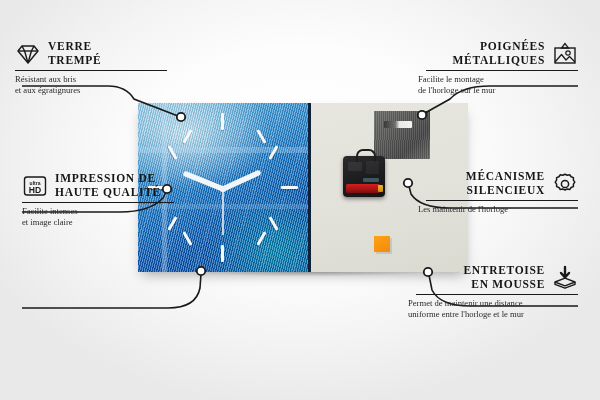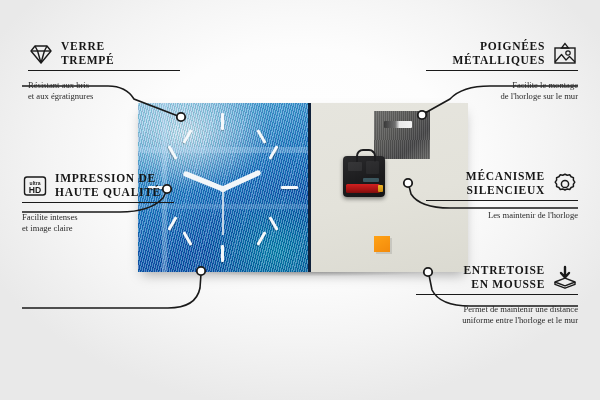--- a/index.html
+++ b/index.html
@@ -31,24 +31,24 @@
     text-transform:uppercase;
   }
   .co-left .co-title{text-align:left;}
   .co-right .co-title{text-align:right;}
   .co-rule{height:1.4px;background:#1a1a1a;margin-top:3px;}
   .co-desc{
     font-family:"Liberation Serif",serif;
     font-size:8.6px;
     color:#2a2a2a;
     line-height:10.4px;
-    margin-top:9px;
+    margin-top:3px;
   }
   .co-left .co-desc{text-align:left;}
-  .co-right .co-desc{text-align:right;}
+  .co-right .co-desc{text-align:left;}
   .ico{width:26px;height:26px;flex:0 0 26px;display:block;}
 
   
   #photo{
     position:absolute;left:138px;top:103px;width:330px;height:169px;
     overflow:hidden;
     box-shadow:0 6px 12px -4px rgba(0,0,0,.35);
   }
   #front{
     position:absolute;left:0;top:0;width:170px;height:169px;
@@ -178,21 +178,21 @@
       <circle cx="422" cy="115" r="4.2" fill="#ffffff" stroke="#1a1a1a" stroke-width="1.8"></circle>
 
       <path d="M578 208 L450 208 Q420 208 411 194 L409 186"></path>
       <circle cx="408" cy="183" r="4.2" fill="#ffffff" stroke="#1a1a1a" stroke-width="1.8"></circle>
 
       <path d="M578 306 L470 306 Q440 306 432 290 L429 275"></path>
       <circle cx="428" cy="272" r="4.2" fill="#ffffff" stroke="#1a1a1a" stroke-width="1.8"></circle>
     </g>
   </svg>
 
-  <div class="callout co-left" style="left:28px;top:40px;width:160px;">
+  <div class="callout co-left" style="left:15px;top:40px;width:160px;">
     <div class="co-head">
       <svg class="ico" viewBox="0 0 26 26">
         <g fill="none" stroke="#1a1a1a" stroke-width="1.4" stroke-linejoin="round">
           <path d="M3 10 L7 5 L19 5 L23 10 L13 22 Z"></path>
           <path d="M3 10 L23 10"></path>
             <path d="M7 5 L9.6 10 L13 22"></path>
             <path d="M19 5 L16.4 10 L13 22"></path>
         </g>
       </svg>
       <div class="co-title">

